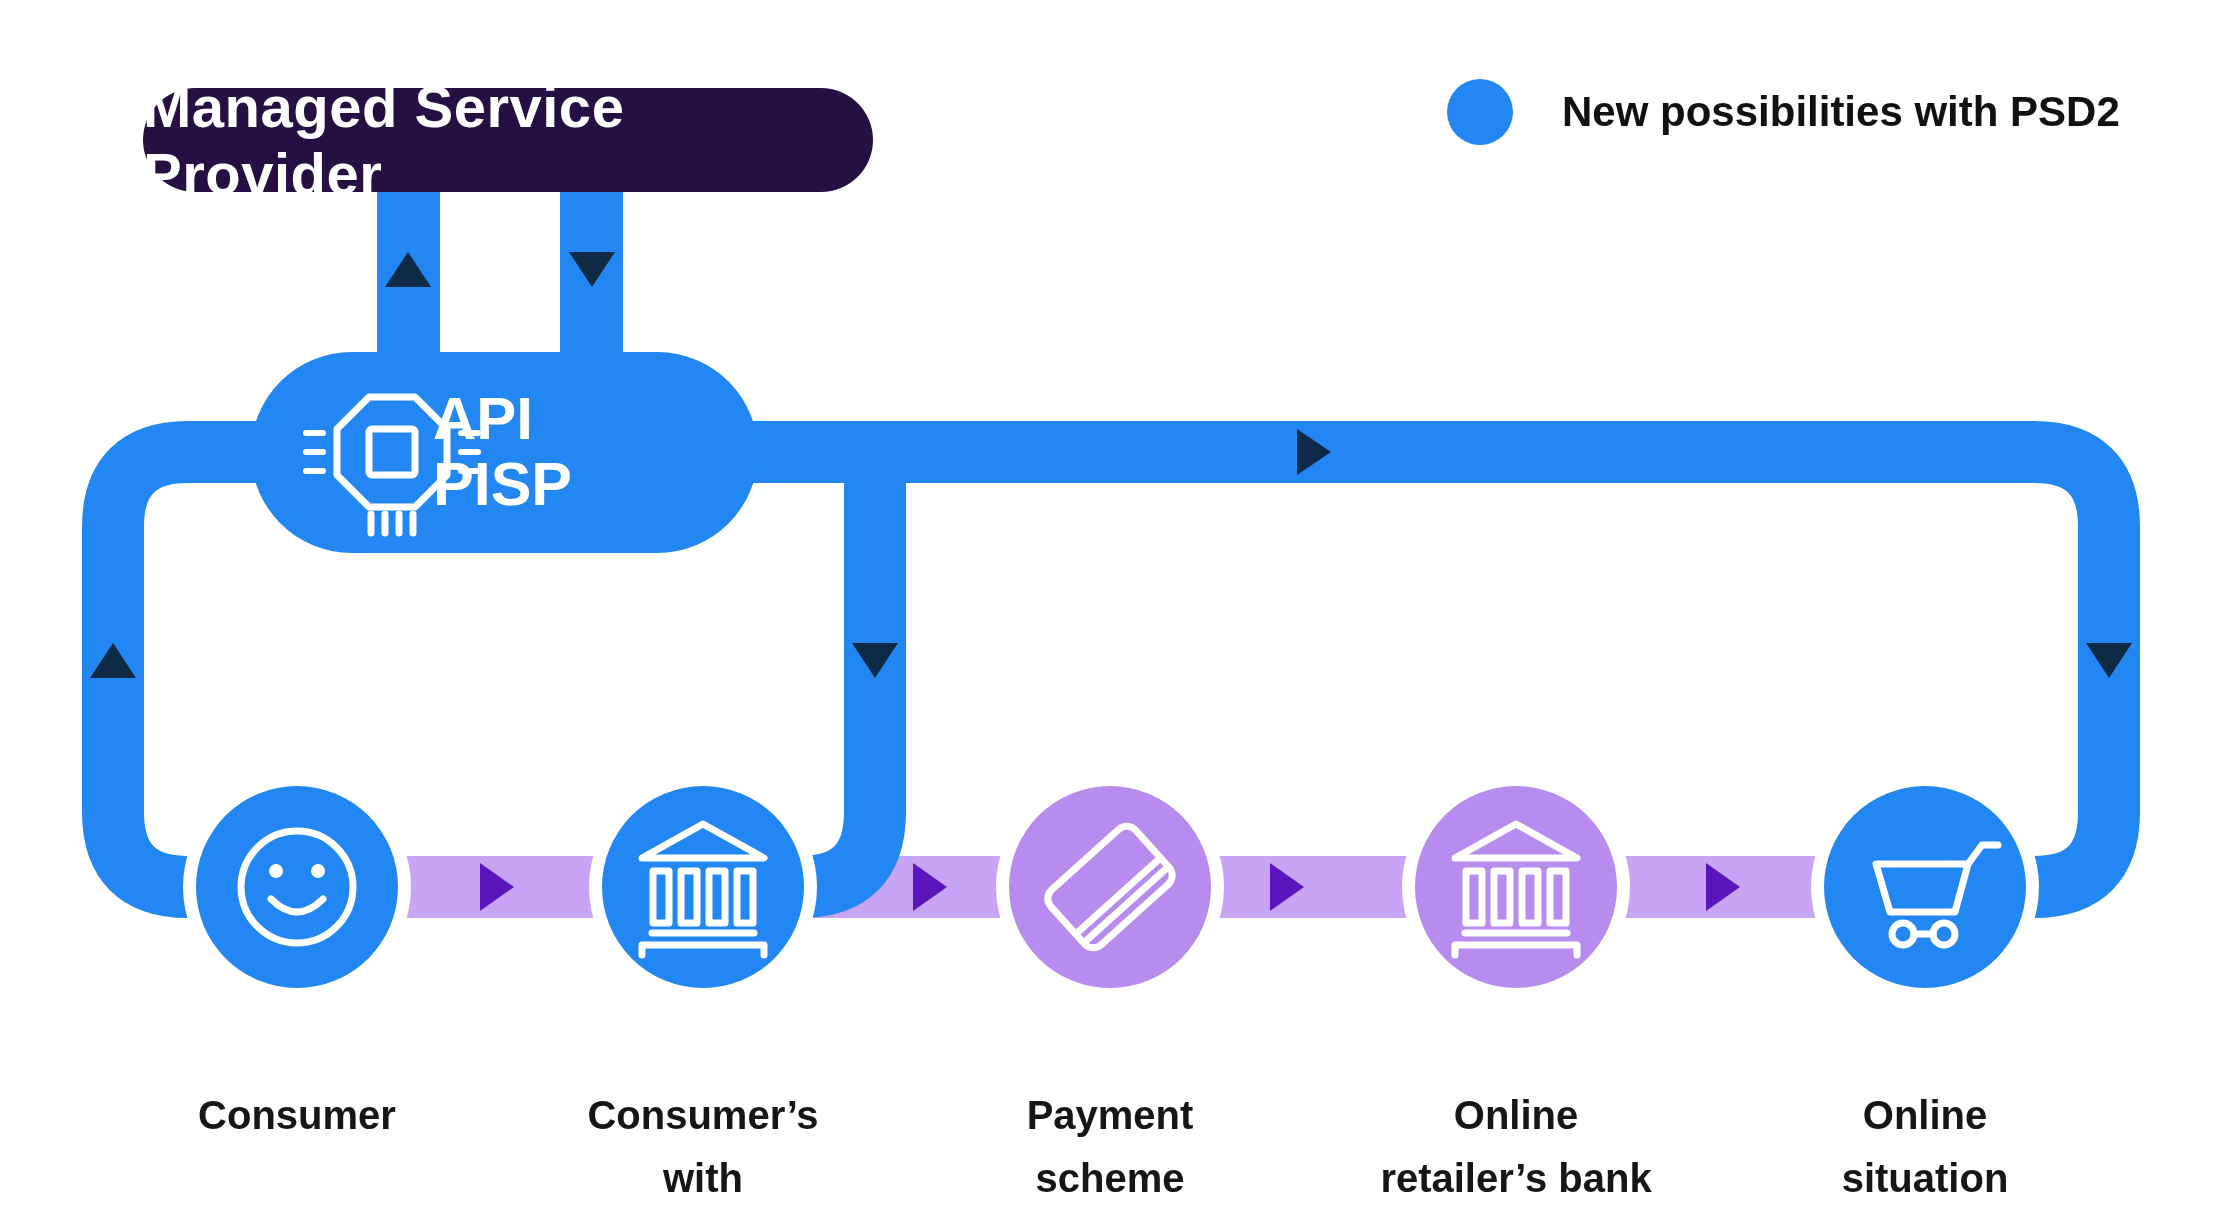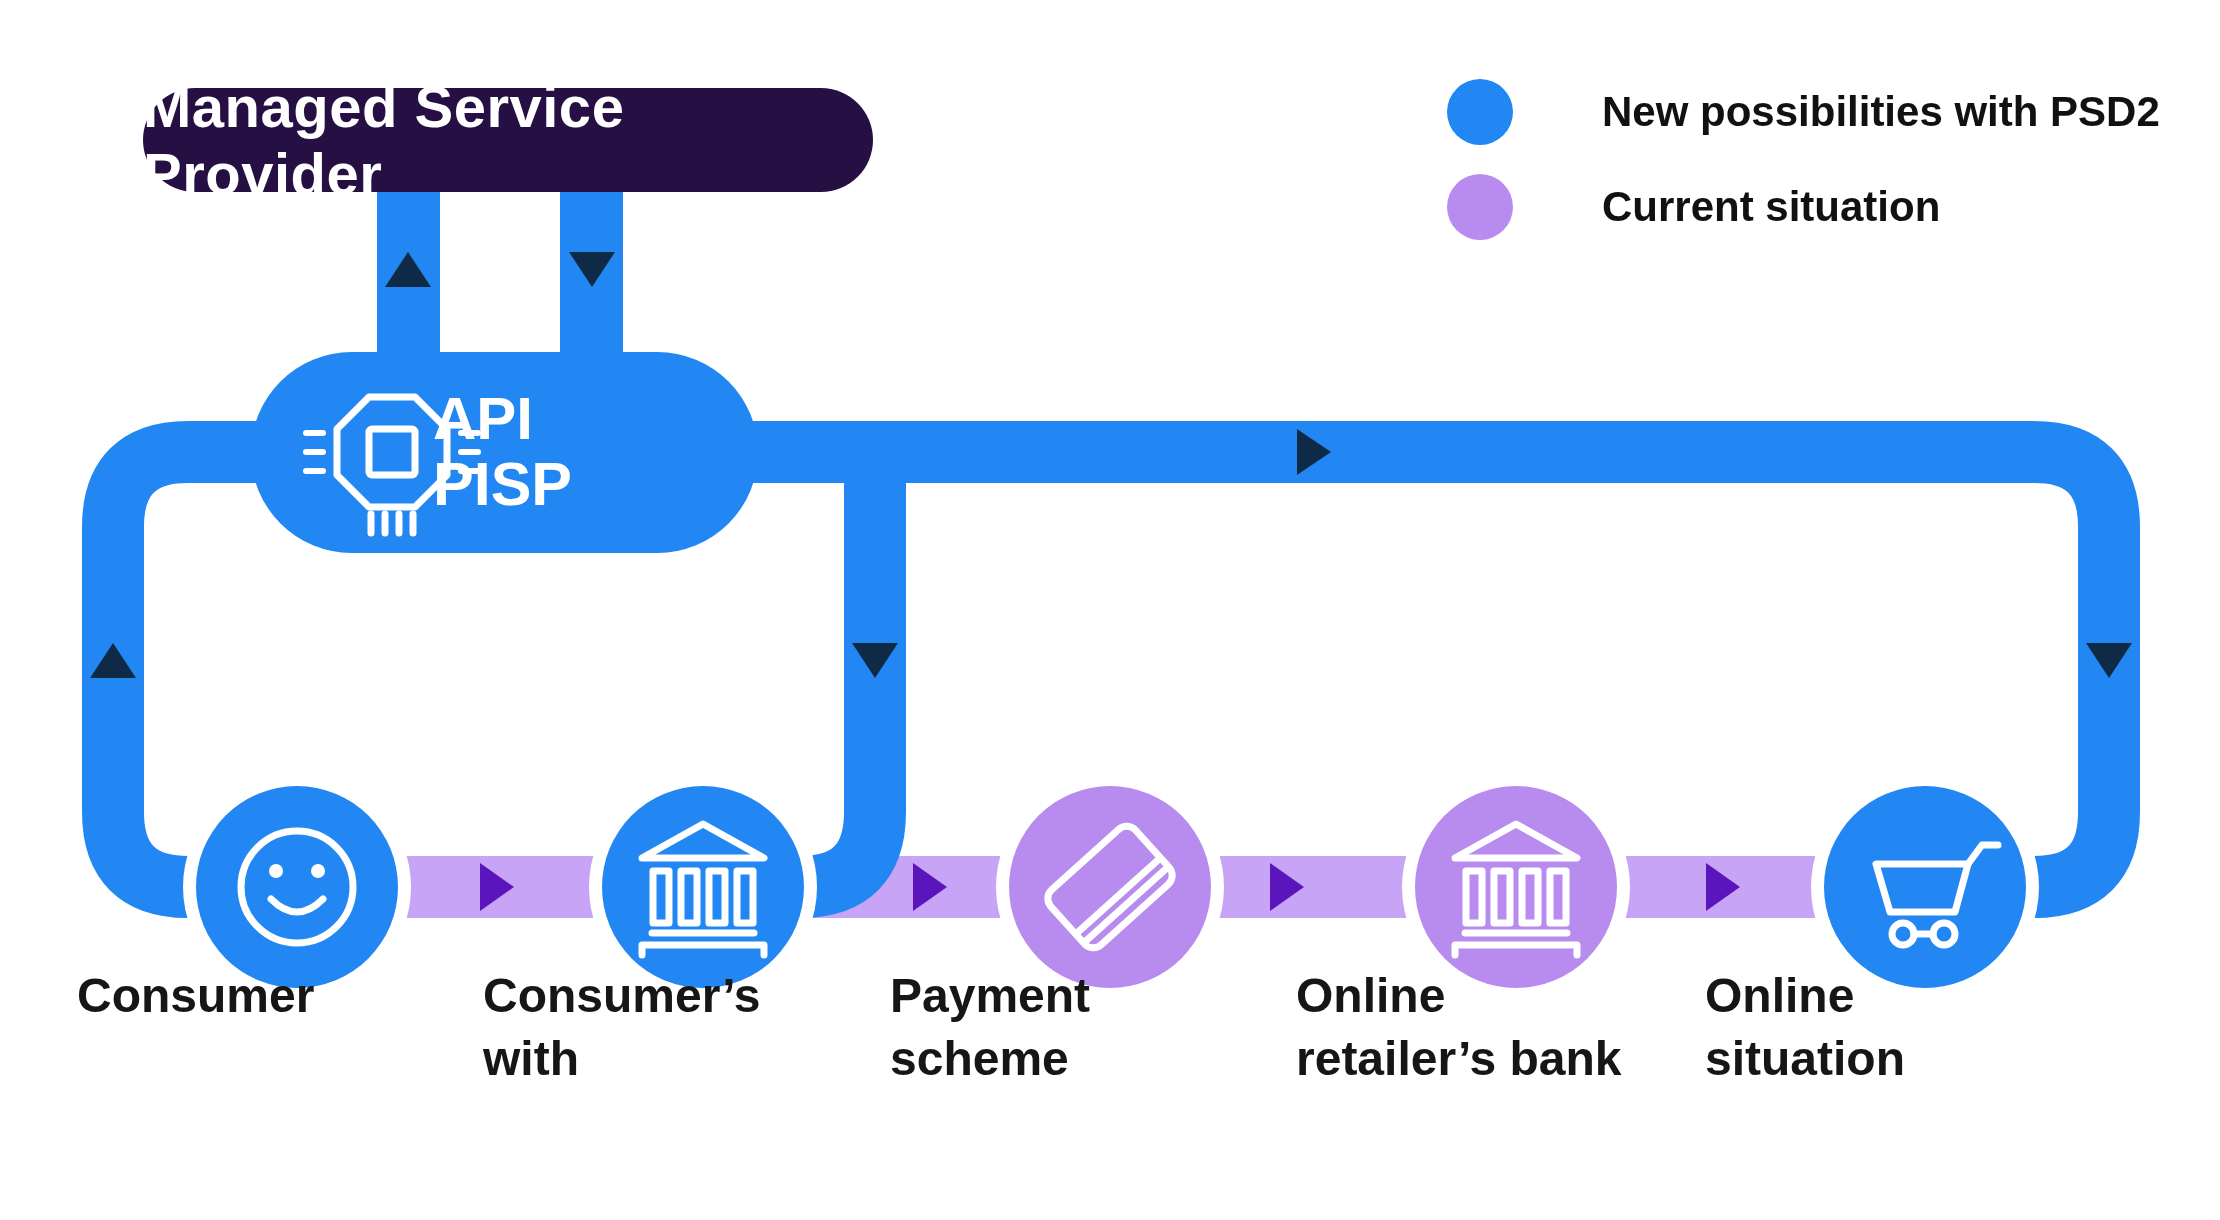--- a/index.html
+++ b/index.html
@@ -22,31 +22,31 @@
   }
 
   .api-text{
     left:433px;top:384px;width:230px;height:140px;
     color:#ffffff;text-align:left;
   }
   .api-title{display:block;font-size:60px;font-weight:700;line-height:70px;}
   .api-subtitle{display:block;font-size:61px;font-weight:700;line-height:60px;}
 
   .legend{left:1447px;top:79px;width:760px;}
-  .legend-row{display:flex;align-items:center;height:66px;gap:40px;}
+  .legend-row{display:flex;align-items:center;height:66px;}
   .legend-row + .legend-row{margin-top:29px;}
   .legend-dot{width:66px;height:66px;border-radius:50%;flex:0 0 66px;margin-right:49px;}
   .legend-dot.blue{background:#2287F2;}
   .legend-dot.purple{background:#B78CEE;}
   .legend-label{font-size:42px;font-weight:600;color:#111111;white-space:nowrap;}
 
   .entity-label{
-    top:964px;width:440px;
-    color:#161616;
-    font-size:48px;font-weight:700;line-height:63px;
+    top:1084px;width:440px;
+    text-align:center;color:#161616;
+    font-size:40px;font-weight:700;line-height:63px;
   }
   .entity-label span{display:block;}
   #label-consumer{left:77px;}
   #label-consumers-bank{left:483px;}
   #label-payment-scheme{left:890px;}
   #label-retailers-bank{left:1296px;}
   #label-online-retailer{left:1705px;}
 </style>
 </head>
 <body>
@@ -161,24 +161,20 @@
   <div class="overlay api-text">
     <span class="api-title">API</span>
     <span class="api-subtitle">PISP</span>
   </div>
 
   <div class="overlay legend">
     <div class="legend-row">
       <div class="legend-dot blue"></div>
       <div class="legend-label">New possibilities with PSD2</div>
     </div>
-    <div class="legend-row">
-      <div class="legend-dot purple"></div>
-      <div class="legend-label">Current situation</div>
-    </div>
   </div>
 
   <div id="label-consumer" class="overlay entity-label">
     <span>Consumer</span>
     <span></span>
   </div>
   <div id="label-consumers-bank" class="overlay entity-label">
     <span>Consumer’s</span>
     <span>with</span>
   </div>

